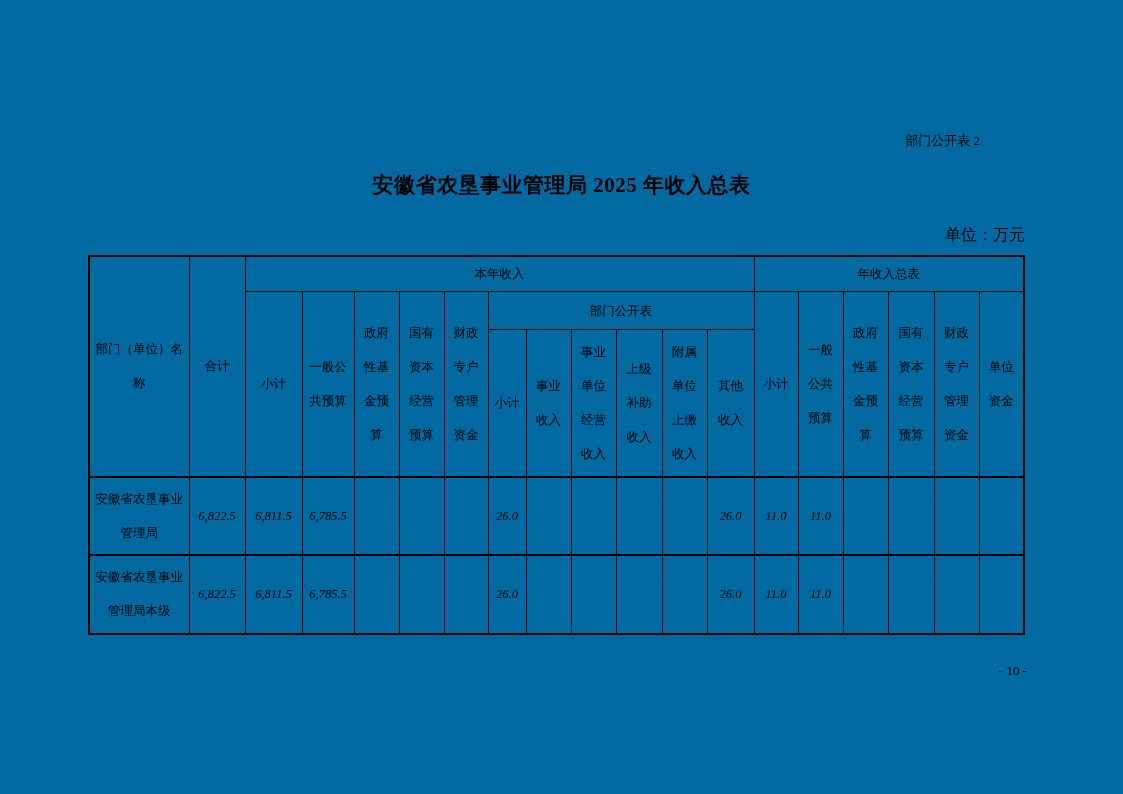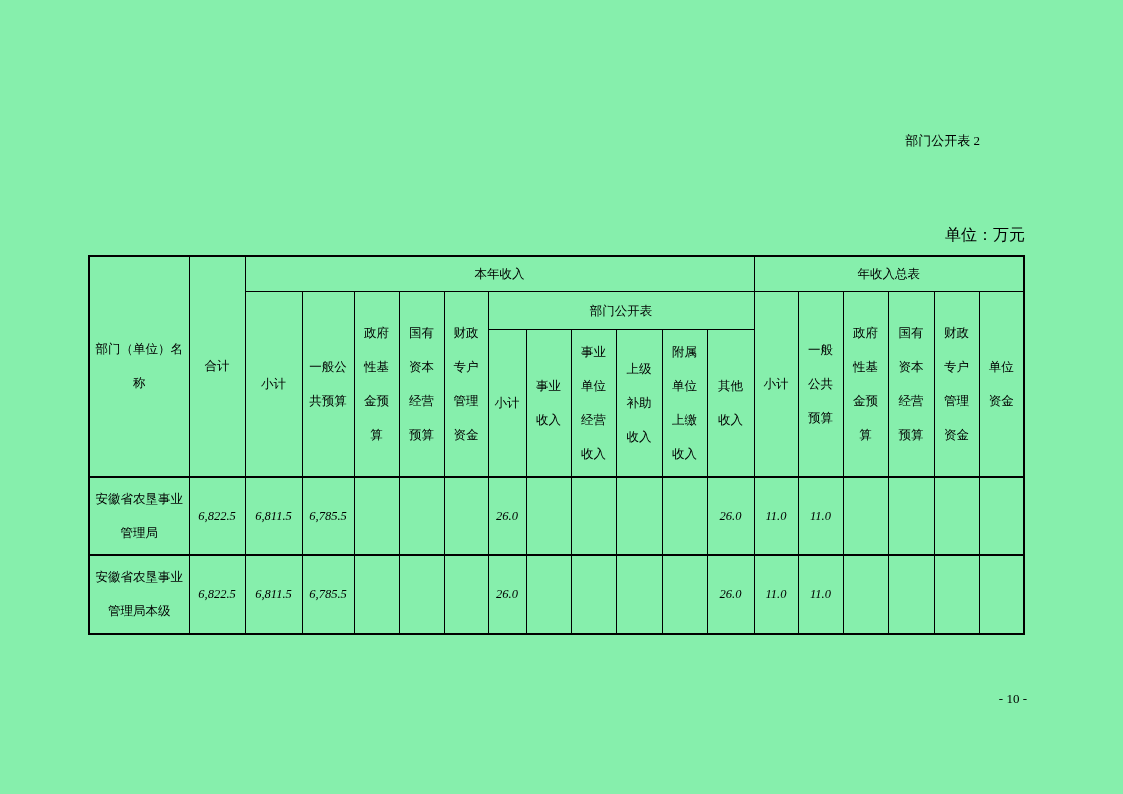--- a/index.html
+++ b/index.html
@@ -5,21 +5,21 @@
   html, body { margin: 0; padding: 0; }
   body {
     width: 1123px; height: 794px;
     background: #ffffff;
     color: #000000;
     font-family: "Liberation Serif", "DejaVu Serif", serif;
   }
   .page {
     position: relative;
     width: 1123px; height: 794px;
-    background: #86efac;
+    background: #0369a1;
     overflow: hidden;
   }
   .corner-label {
     position: absolute;
     top: 132px; right: 143px;
     font-size: 13px;
     white-space: nowrap;
   }
   .doc-title {
     position: absolute;
@@ -32,21 +32,21 @@
     white-space: nowrap;
   }
   .unit-note {
     position: absolute;
     top: 225px; right: 98px;
     font-size: 16px;
     white-space: nowrap;
   }
   .page-number {
     position: absolute;
-    top: 691px; right: 96px;
+    top: 663px; right: 96px;
     font-size: 13px;
     white-space: nowrap;
   }
   table.budget-table {
     position: absolute;
     top: 255px; left: 88px;
     border-collapse: collapse;
     table-layout: fixed;
     border: 2px solid #000;
   }
@@ -77,20 +77,21 @@
     font-style: italic;
   }
 </style>
 </head>
 <body>
 
 <div class="page">
 
   <div class="corner-label">部门公开表 2</div>
 
+  <div class="doc-title">安徽省农垦事业管理局 2025 年收入总表</div>
 
   <div class="unit-note">单位：万元</div>
 
   <table class="budget-table">
     <colgroup>
       <col style="width:100px">
         <col style="width:56px">
         <col style="width:57px">
       <col style="width:52px">
         <col style="width:45px">

